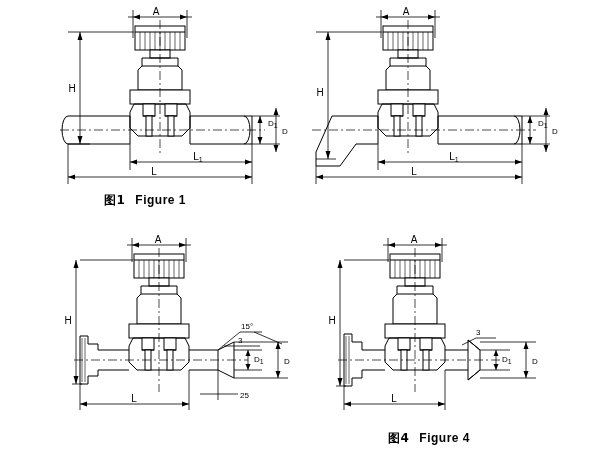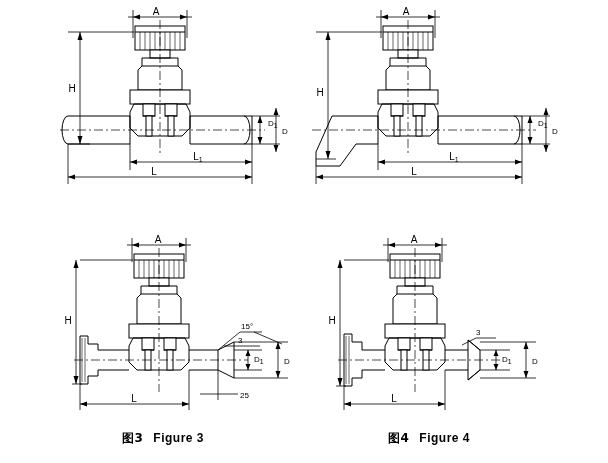--- a/index.html
+++ b/index.html
@@ -113,20 +113,23 @@
       <text class="dimtxt" x="168" y="156" text-anchor="middle">L<tspan class="sub" dy="2">1</tspan></text>
 
       <line class="thin" x1="38" y1="140" x2="38" y2="180"></line>
       <line class="thin" x1="222" y1="166" x2="222" y2="180"></line>
       <line class="thin" x1="38" y1="173" x2="222" y2="173"></line>
       <polygon points="38,173 45,170.5 45,175.5" fill="#000"></polygon>
       <polygon points="222,173 215,170.5 215,175.5" fill="#000"></polygon>
       <text class="dimtxt" x="124" y="171" text-anchor="middle">L</text>
     </svg>
   </div>
+  <div class="caption" style="left:104px;top:192px;">
+    <span class="cn">图1</span><span class="en">Figure 1</span>
+  </div>
 
   <div class="fig" style="left:296px;top:4px;">
     <svg width="280" height="190" viewBox="0 0 280 190">
       <line class="thin" x1="85" y1="6" x2="85" y2="34"></line>
       <line class="thin" x1="139" y1="6" x2="139" y2="34"></line>
       <line class="thin" x1="80" y1="13" x2="144" y2="13"></line>
       <polygon points="85,13 92,10.5 92,15.5" fill="#000"></polygon>
       <polygon points="139,13 132,10.5 132,15.5" fill="#000"></polygon>
       <text class="dimtxt" x="110" y="11" text-anchor="middle">A</text>
 
@@ -280,23 +283,20 @@
       <text class="dimtxt-sm" x="192" y="166" text-anchor="start">25</text>
 
       <line class="thin" x1="32" y1="152" x2="32" y2="178"></line>
       <line class="thin" x1="141" y1="168" x2="141" y2="178"></line>
       <line class="thin" x1="32" y1="172" x2="141" y2="172"></line>
       <polygon points="32,172 39,169.5 39,174.5" fill="#000"></polygon>
       <polygon points="141,172 134,169.5 134,174.5" fill="#000"></polygon>
       <text class="dimtxt" x="86" y="170" text-anchor="middle">L</text>
     </svg>
   </div>
-  <div class="caption" style="left:122px;top:430px;">
-    <span class="cn">图3</span><span class="en">Figure 3</span>
-  </div>
 
   <div class="fig" style="left:310px;top:232px;">
     <svg width="260" height="188" viewBox="0 0 260 188">
       <line class="thin" x1="78" y1="6" x2="78" y2="30"></line>
       <line class="thin" x1="132" y1="6" x2="132" y2="30"></line>
       <line class="thin" x1="73" y1="13" x2="137" y2="13"></line>
       <polygon points="78,13 85,10.5 85,15.5" fill="#000"></polygon>
       <polygon points="132,13 125,10.5 125,15.5" fill="#000"></polygon>
       <text class="dimtxt" x="104" y="11" text-anchor="middle">A</text>
 

